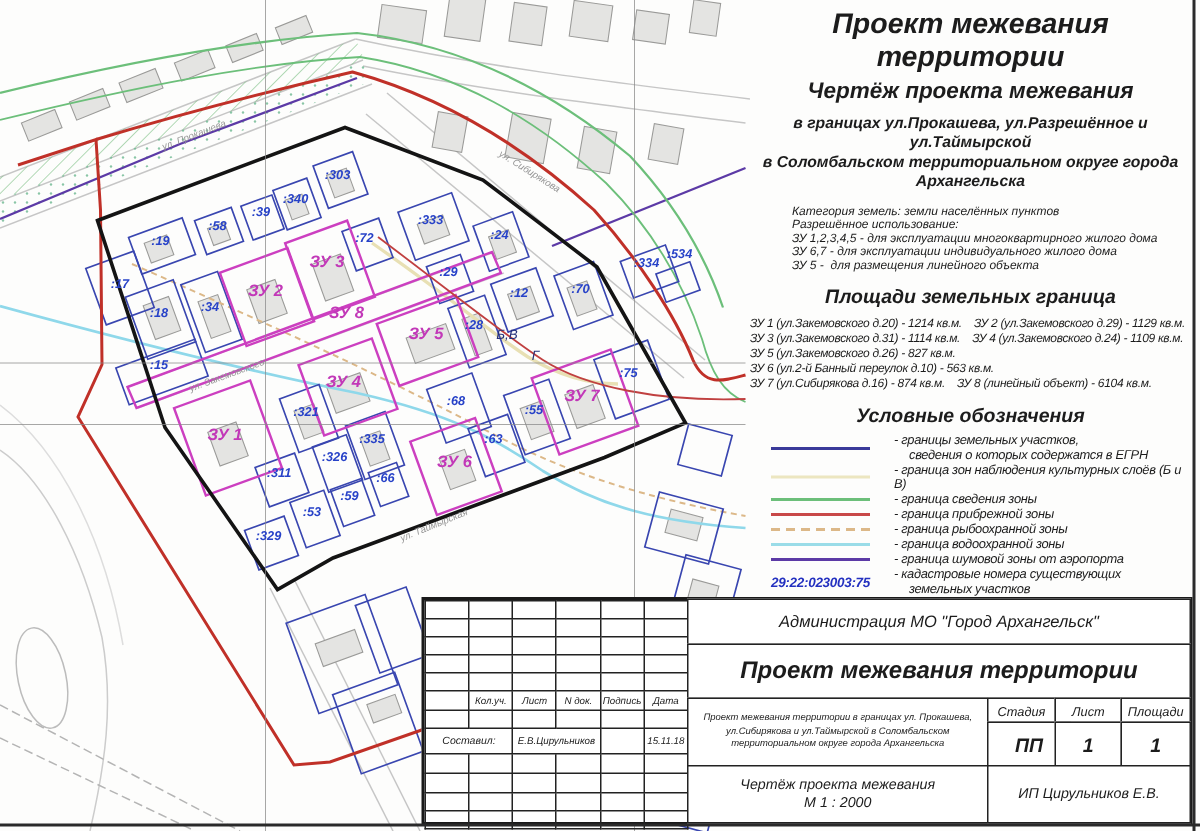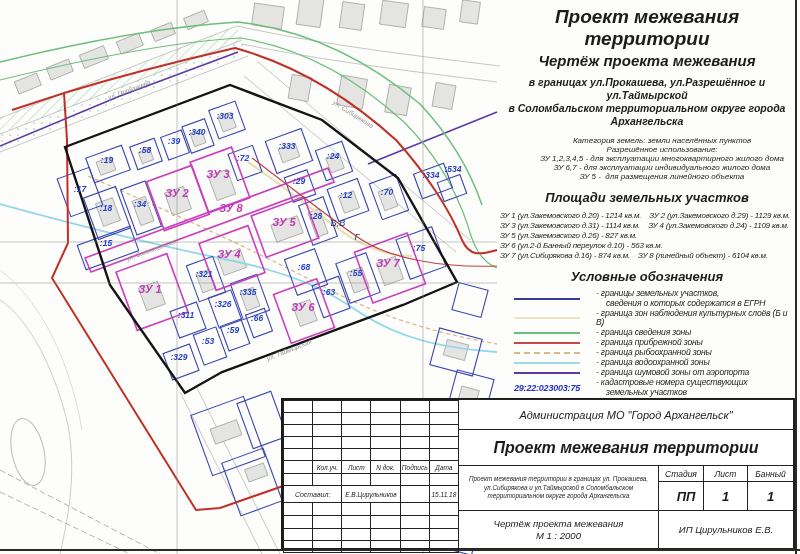--- a/index.html
+++ b/index.html
@@ -15,21 +15,21 @@
   .ml-cad{fill:#2742c8;font:italic 600 8.5px "Liberation Sans",sans-serif;text-anchor:middle;}
   .ml-zone{fill:#24307a;font:italic 9px "Liberation Sans",sans-serif;text-anchor:middle;}
   .ml-street{fill:#969696;font:italic 6.5px "Liberation Sans",sans-serif;text-anchor:middle;}
 
   
   #panel{position:absolute;left:498px;top:0;width:298px;font-style:italic;text-align:center;}
   .p-title{margin-top:6px;font-size:19px;font-weight:bold;line-height:22px;}
   .p-sub{margin-top:2px;font-size:15px;font-weight:bold;line-height:18px;}
   .p-scope{font-size:10.5px;font-weight:bold;line-height:13px;}
   .p-scope.first{margin-top:6px;}
-  #land-info{margin:8px 0 0 30px;text-align:center;font-size:8px;line-height:9px;white-space:pre;}
+  #land-info{margin:8px 0 0 30px;text-align:left;font-size:8px;line-height:9px;white-space:pre;}
   .p-areas-h{margin-top:9px;font-size:13px;font-weight:bold;}
   #area-rows{margin:6px 0 0 2px;text-align:left;font-size:8px;line-height:10px;white-space:pre;letter-spacing:-0.2px;}
   .p-leg-h{margin-top:8px;font-size:13px;font-weight:bold;}
   #legend-rows{margin-top:5px;}
   .leg-row{display:flex;align-items:center;min-height:10px;}
   .leg-swatch{width:98px;display:flex;align-items:center;justify-content:center;flex:none;}
   .sw-line{width:66px;height:2px;}
   .sw-text{font-size:9px;font-weight:bold;font-style:italic;letter-spacing:-0.2px;}
   .sw-box{width:66px;box-sizing:border-box;border:1.3px solid #888;margin:1px 0;}
   .sw-hatch{height:13px;}
@@ -268,21 +268,21 @@
         <text x="290" y="352" transform="rotate(-22 290 352)" class="ml-street">ул. Таймырская</text>
       </g>
   </svg>
 
   <div id="panel">
     <div class="p-title">Проект межевания территории</div>
     <div class="p-sub">Чертёж проекта межевания</div>
     <div class="p-scope first">в границах ул.Прокашева, ул.Разрешённое и ул.Таймырской</div>
     <div class="p-scope">в Соломбальском территориальном округе города Архангельска</div>
     <div id="land-info"><div class="info-line">Категория земель: земли населённых пунктов</div><div class="info-line">Разрешённое использование:</div><div class="info-line">ЗУ 1,2,3,4,5 - для эксплуатации многоквартирного жилого дома</div><div class="info-line">ЗУ 6,7 - для эксплуатации индивидуального жилого дома</div><div class="info-line">ЗУ 5 -  для размещения линейного объекта</div></div>
-    <div class="p-areas-h">Площади земельных участков</div>
+    <div class="p-areas-h">Площади земельных граница</div>
     <div id="area-rows"><div class="area-line">ЗУ 1 (ул.Закемовского д.20) - 1214 кв.м.    ЗУ 2 (ул.Закемовского д.29) - 1129 кв.м.</div><div class="area-line">ЗУ 3 (ул.Закемовского д.31) - 1114 кв.м.    ЗУ 4 (ул.Закемовского д.24) - 1109 кв.м.</div><div class="area-line">ЗУ 5 (ул.Закемовского д.26) - 827 кв.м.</div><div class="area-line">ЗУ 6 (ул.2-й Банный переулок д.10) - 563 кв.м.</div><div class="area-line">ЗУ 7 (ул.Сибирякова д.16) - 874 кв.м.    ЗУ 8 (линейный объект) - 6104 кв.м.</div></div>
     <div class="p-leg-h">Условные обозначения</div>
     <div id="legend-rows">
         <div class="leg-row">
           <div class="leg-swatch">
             <div class="sw-line" style="background: rgb(58, 58, 154);"></div>
           </div>
           <div class="leg-label">
             <div>- границы земельных участков,</div>
             <div class="leg-label2">сведения о которых содержатся в ЕГРН</div>
@@ -475,21 +475,21 @@
 
     <div class="tb-cell tb-org">Администрация МО "Город Архангельск"</div>
     <div class="tb-cell tb-doc">Проект межевания территории</div>
     <div class="tb-cell tb-desc">
       <div>Проект межевания территории в границах ул. Прокашева,</div>
       <div>ул.Сибирякова и ул.Таймырской в Соломбальском</div>
       <div>территориальном округе города Архангельска</div>
     </div>
     <div class="tb-cell tb-sh tb-sh1">Стадия</div>
     <div class="tb-cell tb-sh tb-sh2">Лист</div>
-    <div class="tb-cell tb-sh tb-sh3">Банный</div>
+    <div class="tb-cell tb-sh tb-sh3">Площади</div>
     <div class="tb-cell tb-sv tb-sv1">ПП</div>
     <div class="tb-cell tb-sv tb-sv2">1</div>
     <div class="tb-cell tb-sv tb-sv3">1</div>
     <div class="tb-cell tb-draw">
       <div>Чертёж проекта межевания</div>
       <div>М 1 : 2000</div>
     </div>
     <div class="tb-cell tb-author">ИП Цирульников Е.В.</div>
   </div>
 

